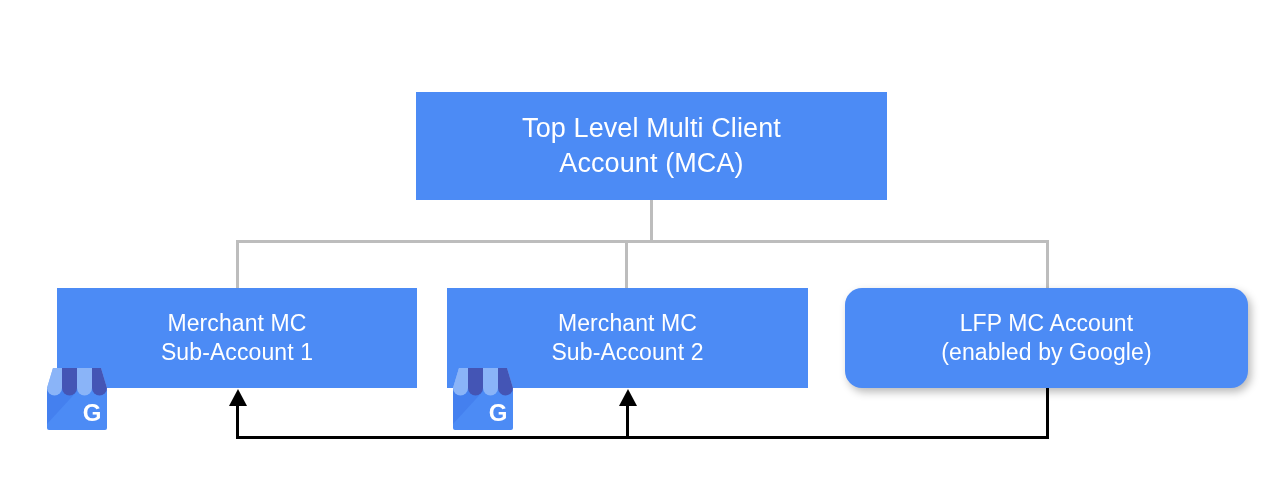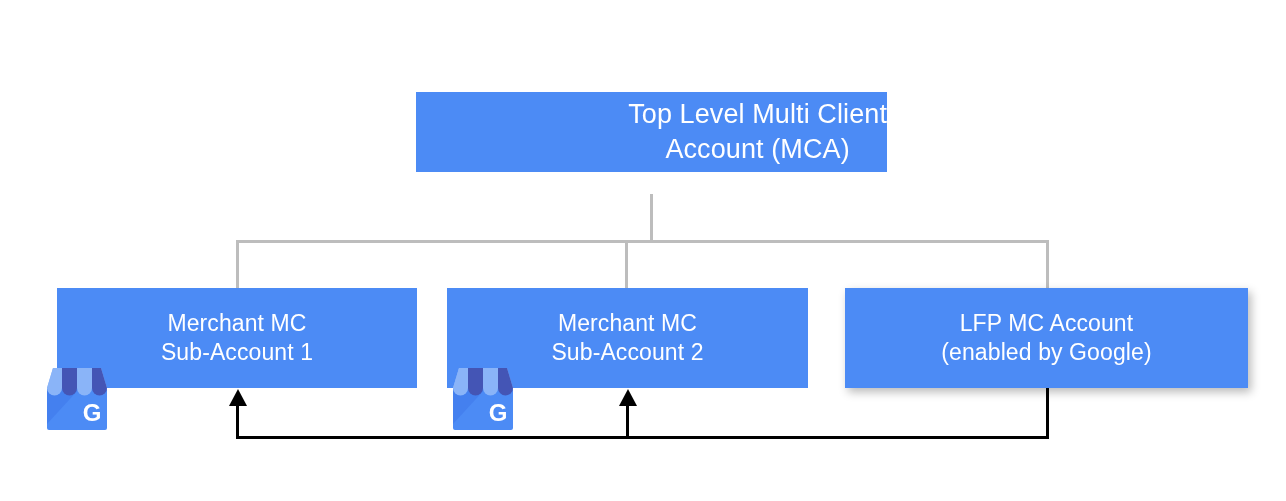--- a/index.html
+++ b/index.html
@@ -14,28 +14,27 @@
   .node {
     position:absolute;
     display:flex; align-items:center; justify-content:center;
     text-align:center;
     color:#ffffff;
     line-height:1.28;
     white-space:pre-line;
     letter-spacing:.1px;
   }
   #node-root {
-    left:416px; top:92px; width:471px; height:80px;
+    left:416px; top:92px; width:471px; height:108px;
     font-size:27px;
-    justify-content:flex-end;
   }
   #node-sub1 { left:57px;  top:288px; width:360px; height:100px; font-size:23px; }
   #node-sub2 { left:447px; top:288px; width:361px; height:100px; font-size:23px; }
   #node-lfp  { left:845px; top:288px; width:403px; height:100px; font-size:23px;
-                box-shadow:3px 4px 9px rgba(0,0,0,.28); }
+                box-shadow:3px 4px 9px rgba(0,0,0,.28);border-radius:17px; }
 
   .node .label { display:block; }
 
   
   .grey-v, .grey-h {
     position:absolute; background:#bdbdbd;
   }
   .grey-v { width:3px; }
   .grey-h { height:3px; }
 

